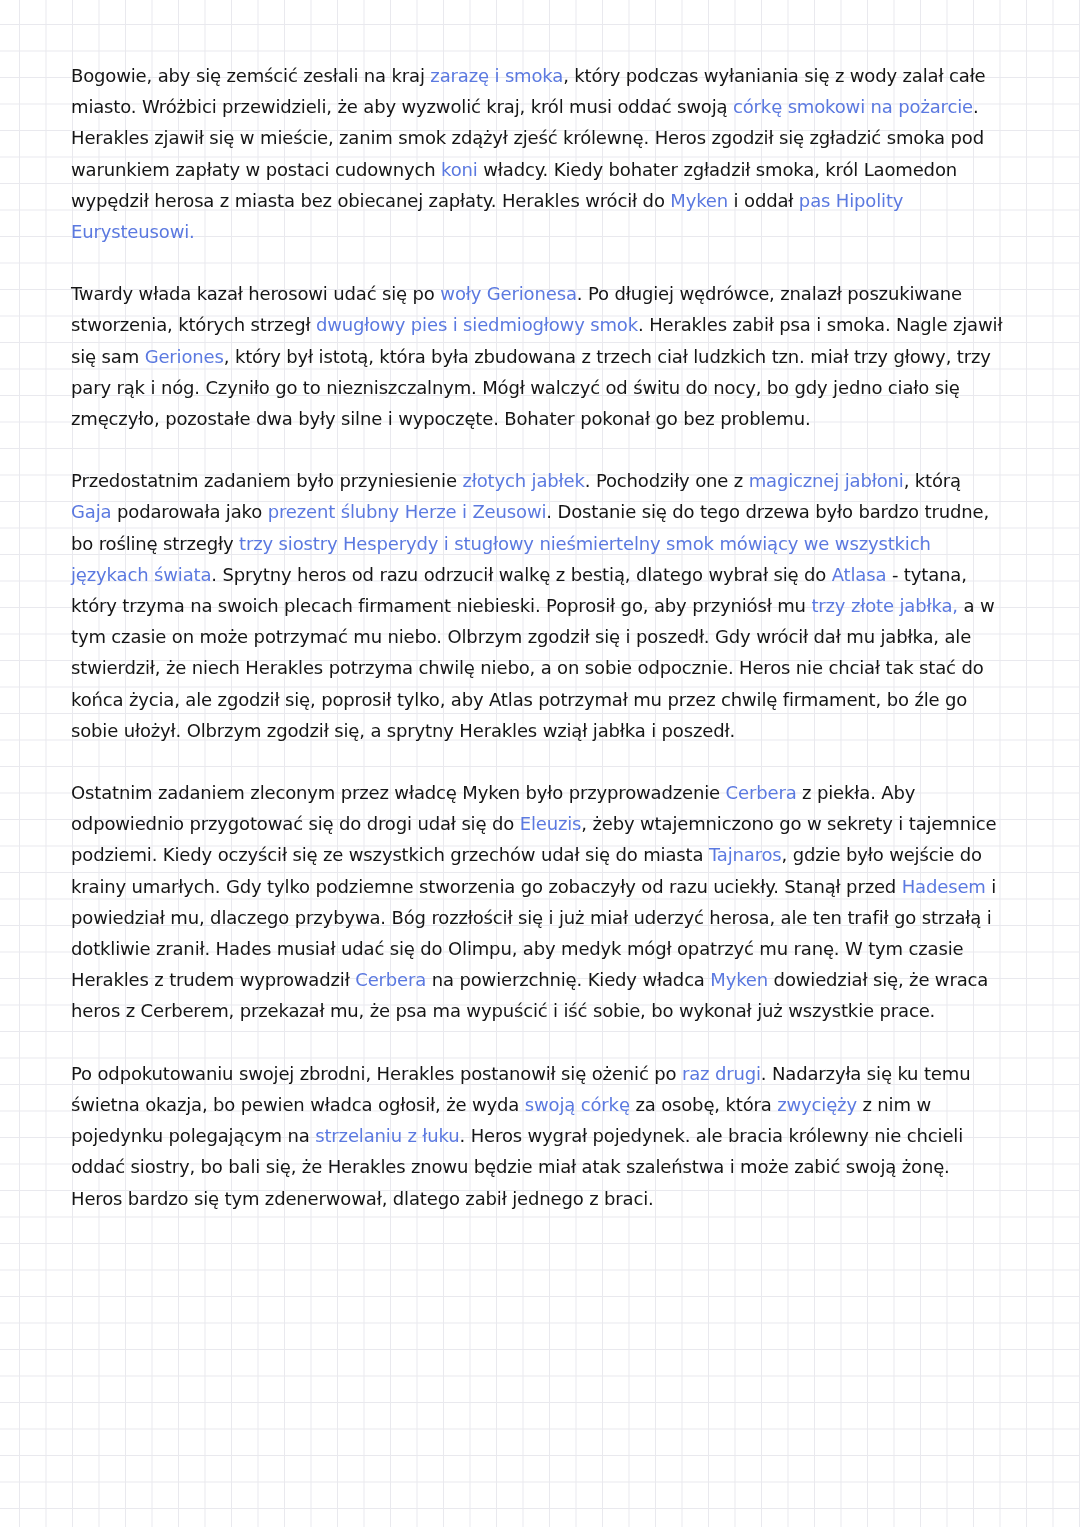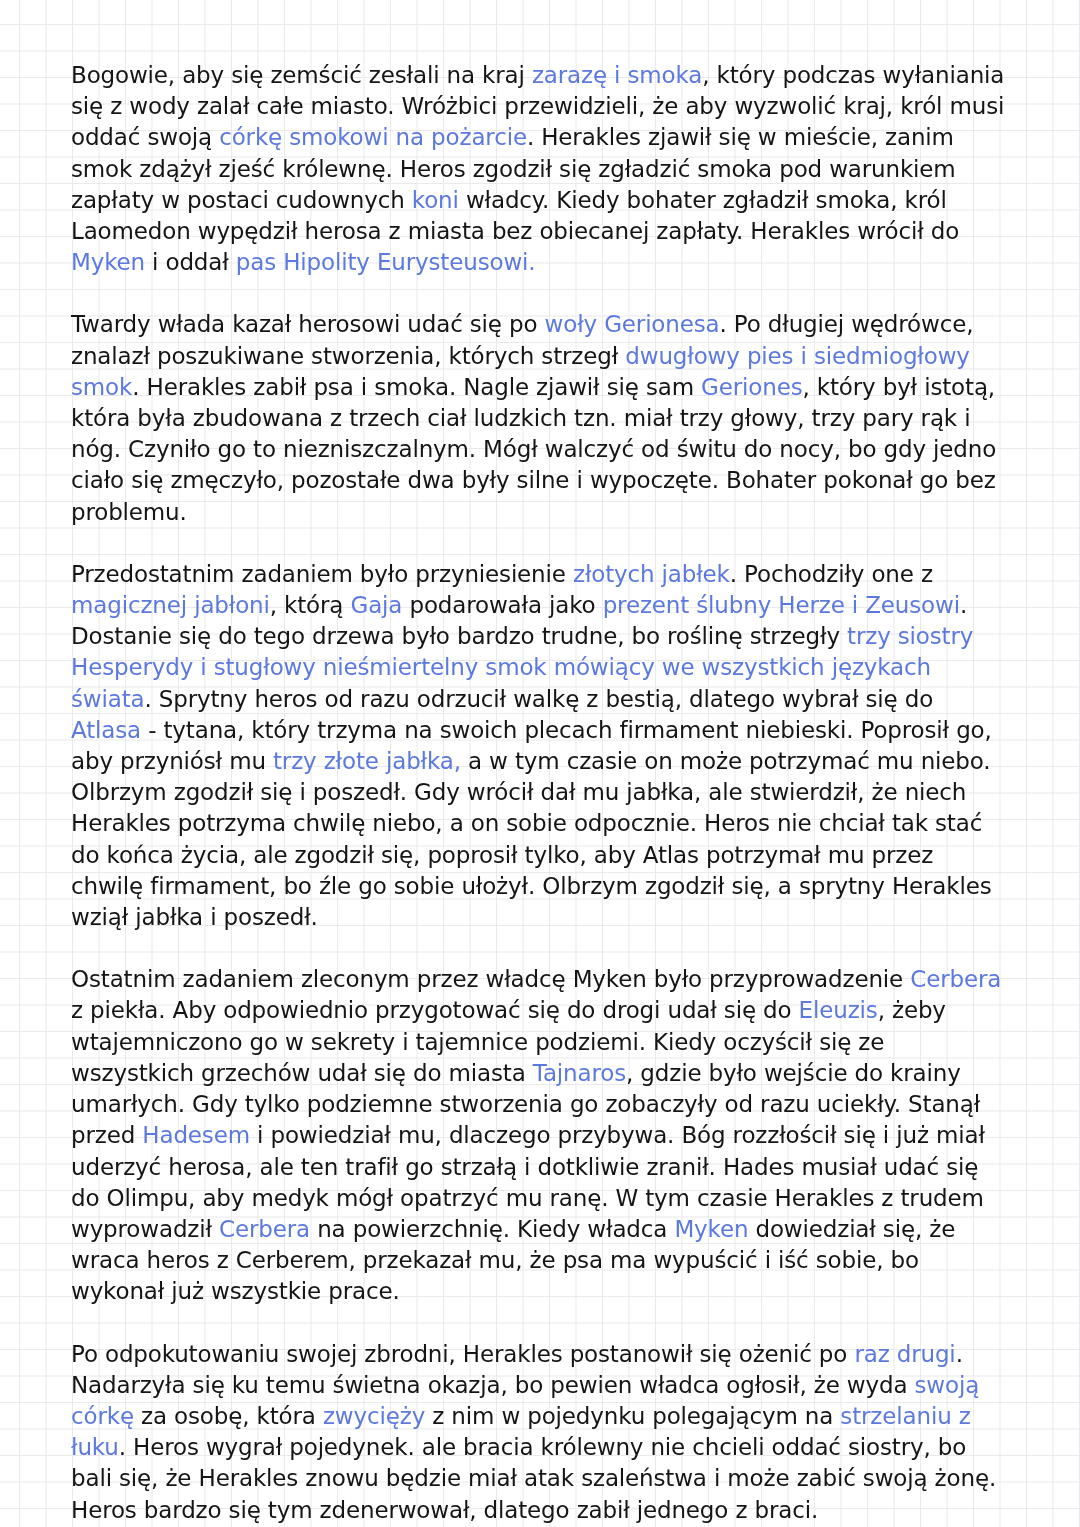--- a/index.html
+++ b/index.html
@@ -17,21 +17,21 @@
     color: #151515;
   }
   .page {
     position: absolute;
     left: 71px;
     top: 60px;
     width: 935px;
   }
   .para {
     margin: 0 0 31px 0;
-    font-size: 23px;
+    font-size: 18px;
     line-height: 31.2px;
     letter-spacing: -0.15px;
     word-spacing: 0px;
   }
   .hl { color: #5b79e0; }
 </style>
 </head>
 <body style="color: rgb(21, 21, 21);">
 
 <div class="page">

